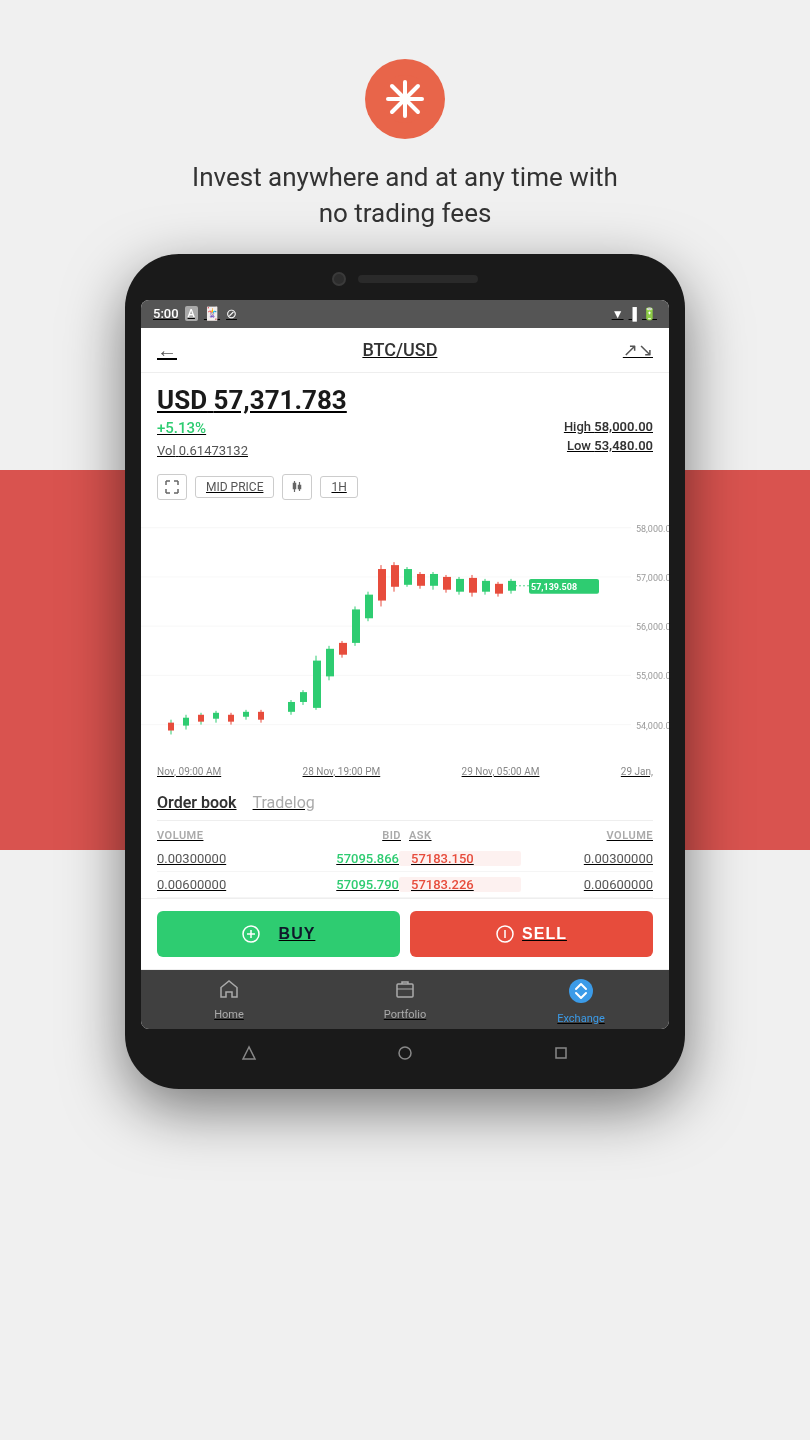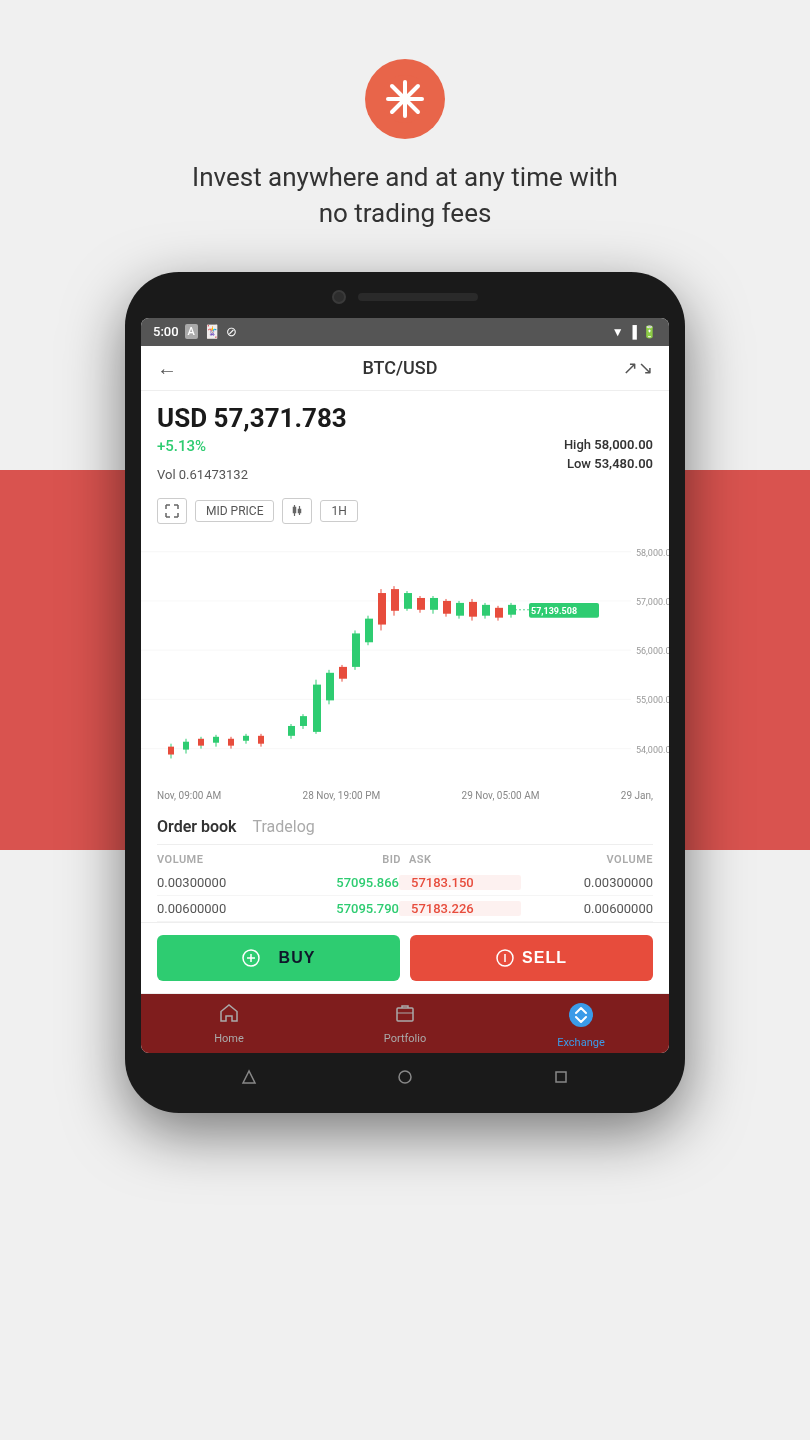--- a/index.html
+++ b/index.html
@@ -59,21 +59,22 @@
       text-align: center;
       line-height: 1.4;
       max-width: 440px;
       font-weight: 400;
     }
 
     
     .phone-wrapper {
       position: relative;
       z-index: 2;
-      margin-top: 40px;
+      margin-top: 22px;
+      text-decoration: underline;
     }
 
     .phone-outer {
       width: 560px;
       background: #1a1a1a;
       border-radius: 54px;
       padding: 18px 16px;
       box-shadow: 0 20px 60px rgba(0,0,0,0.5);
       position: relative;
     }
@@ -177,21 +178,21 @@
 
     .price-details-row {
       display: flex;
       align-items: flex-start;
       justify-content: space-between;
     }
 
     .price-left {
       display: flex;
       flex-direction: column;
-      gap: 12px;
+      gap: 6px;
     }
 
     .price-change {
       font-size: 15px;
       font-weight: 500;
       color: #2ecc71;
     }
 
     .price-vol {
       font-size: 13px;
@@ -417,21 +418,21 @@
       display: flex;
       align-items: center;
       justify-content: center;
       gap: 8px;
       letter-spacing: 1px;
     }
 
     
     .bottom-nav {
       display: flex;
-      background: #7f1d1d;
+      background: #404040;
       border-top: 1px solid #eee;
       padding: 8px 0 4px;
     }
 
     .nav-item {
       flex: 1;
       display: flex;
       flex-direction: column;
       align-items: center;
       gap: 3px;

